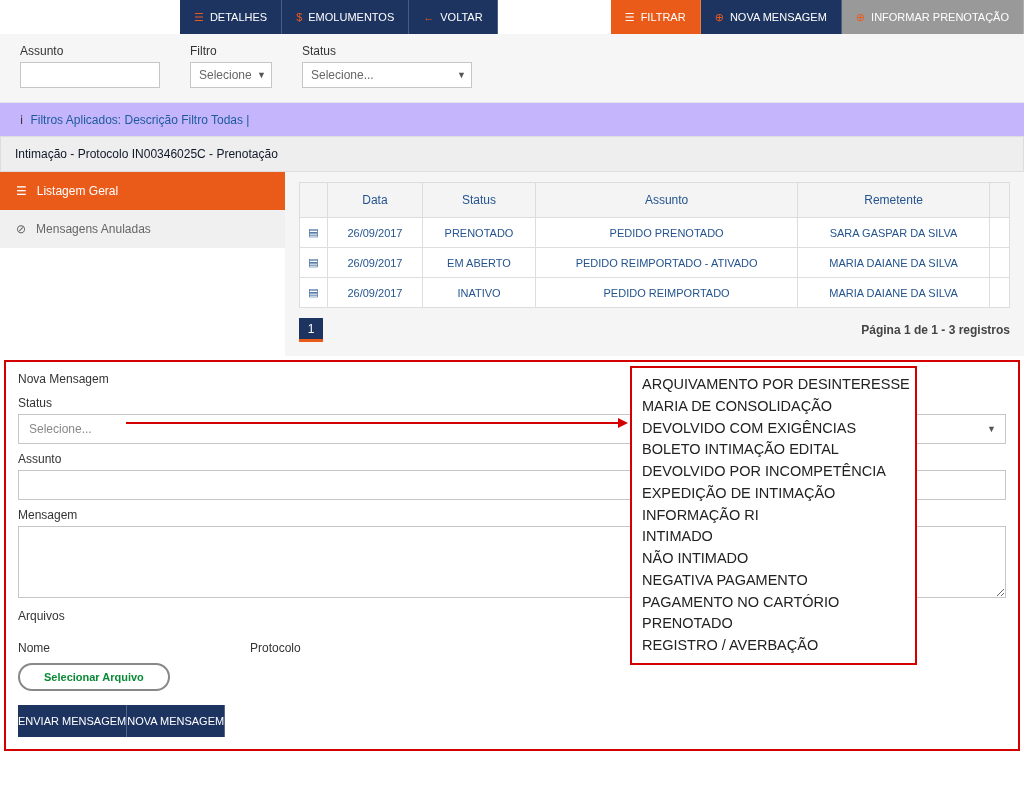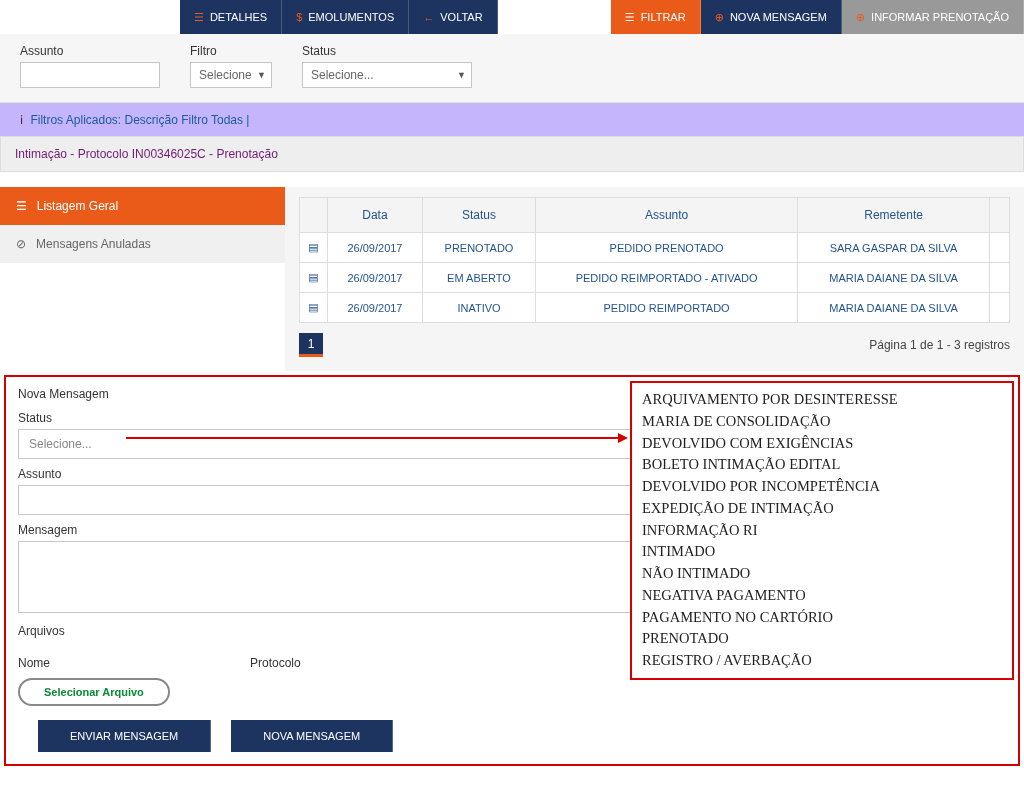--- a/index.html
+++ b/index.html
@@ -23,57 +23,57 @@
   .input, .select { border: 1px solid #c6c6c6; background: #fff; height: 26px; padding: 0 8px; font-size: 12px; color: #666; }
   .select { appearance: none; -webkit-appearance: none; padding-right: 20px; position: relative; }
   .select-wrap { position: relative; display: inline-block; }
   .select-wrap::after { content: "▼"; position: absolute; right: 6px; top: 50%; transform: translateY(-50%); font-size: 9px; color: #555; pointer-events: none; }
   
   
   .applied-filters { padding: 8px 20px; background: #c4b5fd; color: #1d5a9b; font-size: 12px; }
   .applied-filters .info-ico { color: #333; margin-right: 4px; }
   
   
-  .page-title { padding: 10px 14px; background: #eee; border: 1px solid #ddd; color: #701a75; font-size: 12px; margin: 0 0 15px 0; }
+  .page-title { padding: 10px 14px; background: #eee; border: 1px solid #ddd; color: #0f172a; font-size: 12px; margin: 0 0 0 0; }
   
   
   .content-split { display: flex; }
   .sidebar { width: 285px; }
   .side-item { display: flex; align-items: center; padding: 12px 16px; font-size: 12px; cursor: pointer; }
   .side-active { background: #ea5b1a; color: #fff; }
   .side-inactive { background: #f0f0f0; color: #666; }
   .side-ico { margin-right: 10px; }
   
   .table-area { flex: 1; padding: 10px 14px 14px 14px; background: #f5f5f5; }
   table.grid { width: 100%; border-collapse: collapse; background: #fff; }
   table.grid th { background: #f4f4f4; color: #24548e; font-size: 12px; font-weight: normal; padding: 10px 8px; border: 1px solid #ddd; text-align: center; }
   table.grid td { color: #24548e; font-size: 11px; padding: 8px; border: 1px solid #ddd; text-align: center; }
   .row-ico { color: #24548e; }
   .pager-row { display: flex; align-items: center; margin-top: 10px; }
   .page-num { background: #1d3461; color: #fff; width: 24px; height: 24px; display: inline-flex; align-items: center; justify-content: center; font-size: 12px; border-bottom: 3px solid #ea5b1a; }
-  .page-info { margin-left: auto; font-size: 12px; color: #444; }
+  .page-info { margin-left: auto; font-size: 12px; color: #444; font-weight: bold; }
   
   
   .nova-msg-box { border: 2px solid #d40000; margin: 4px 4px 20px 4px; padding: 10px 12px 12px 12px; position: relative; }
   .nm-title { font-size: 12px; color: #333; margin-bottom: 10px; }
   .nm-label { font-size: 12px; color: #333; margin-bottom: 4px; margin-top: 8px; display: block; }
   .nm-select, .nm-input { width: 100%; border: 1px solid #c6c6c6; height: 30px; padding: 0 10px; font-size: 12px; color: #888; background: #fff; }
   .nm-textarea { width: 100%; border: 1px solid #c6c6c6; height: 72px; padding: 8px 10px; font-size: 12px; color: #888; background: #fff; resize: vertical; }
   .nm-files-head { display: flex; gap: 200px; margin-top: 18px; }
   .nm-files-head span { font-size: 12px; color: #333; }
   .btn-select-file { margin-top: 8px; border: 2px solid #888; border-radius: 16px; background: #fff; color: #0a8a36; font-weight: bold; font-size: 11px; padding: 6px 24px; cursor: pointer; }
   .nm-actions { display: flex; margin-top: 14px; }
-  .nm-act-btn { background: #1d3461; color: #fff; font-size: 11px; padding: 10px 32px; cursor: pointer; border-right: 1px solid rgba(255,255,255,0.25); margin-left: 20px; }
+  .nm-act-btn { background: #1d3461; color: #fff; font-size: 11px; padding: 10px 0; cursor: pointer; border-right: 1px solid rgba(255,255,255,0.25); }
   
   
   .arrow-line { position: absolute; top: 60px; left: 120px; width: 500px; height: 2px; background: #d40000; }
   .arrow-line::after { content: ""; position: absolute; right: -2px; top: -4px; border-left: 10px solid #d40000; border-top: 5px solid transparent; border-bottom: 5px solid transparent; }
   
   
-  .options-overlay { position: absolute; top: 4px; left: 624px; width: 384px; border: 2px solid #d40000; background: #fff; padding: 6px 10px; z-index: 10; font-family: Liberation Serif, serif; }
+  .options-overlay { position: absolute; top: 4px; left: 624px; width: 287px; border: 2px solid #d40000; background: #fff; padding: 6px 10px; z-index: 10; }
   .options-overlay div { font-size: 14.5px; color: #222; line-height: 1.5; white-space: nowrap; }
   
   .big-select-wrap { position: relative; }
   .big-select-wrap::after { content: "▼"; position: absolute; right: 10px; top: 50%; transform: translateY(-50%); font-size: 9px; color: #555; pointer-events: none; }
 </style>
 </head>
 <body>
 
 <div class="toolbar">
   <div class="toolbar-left">

